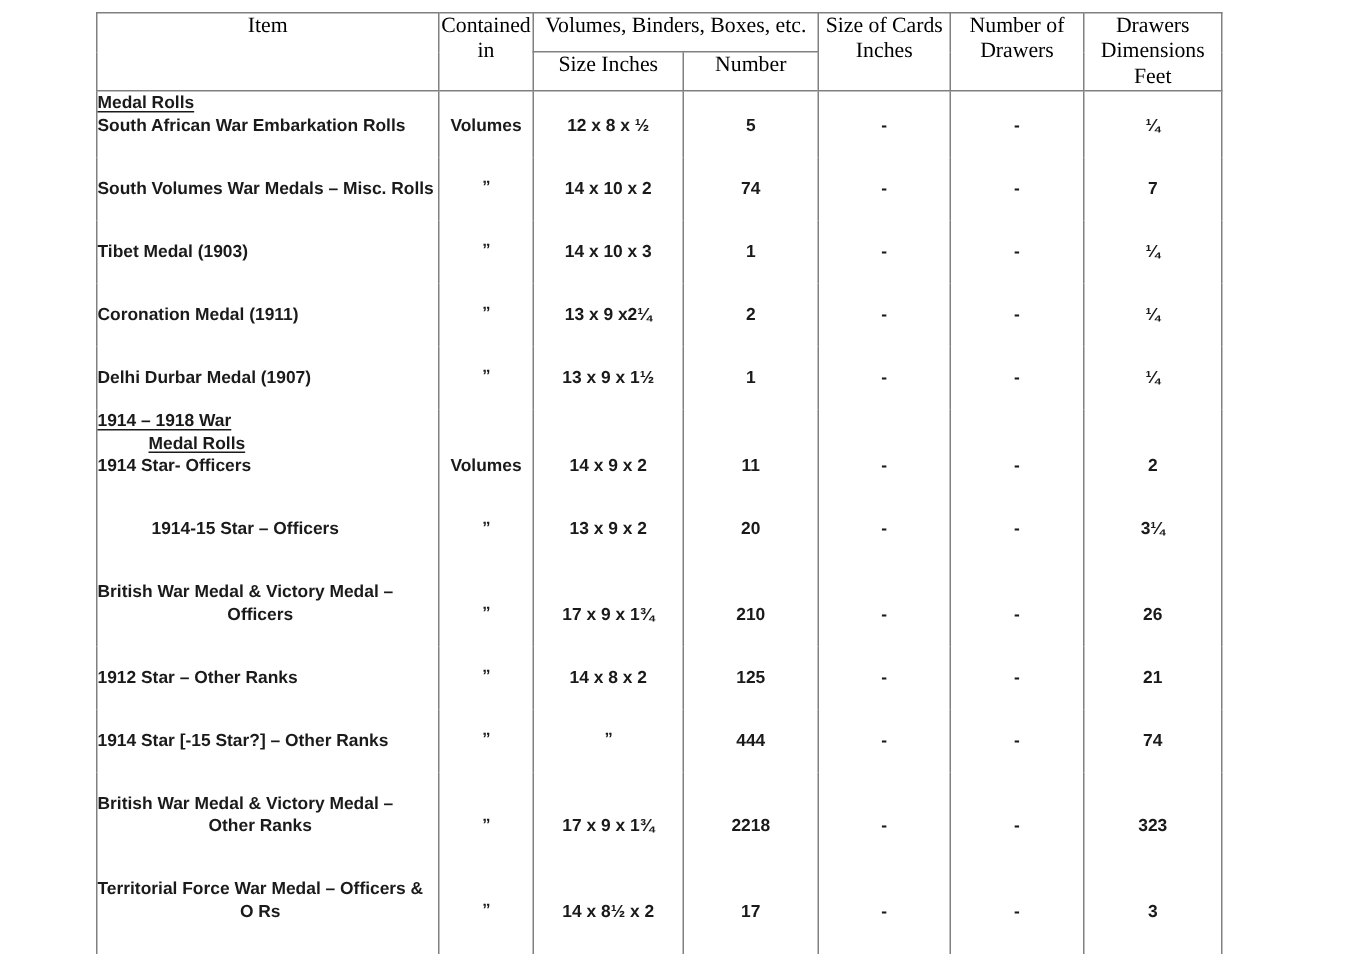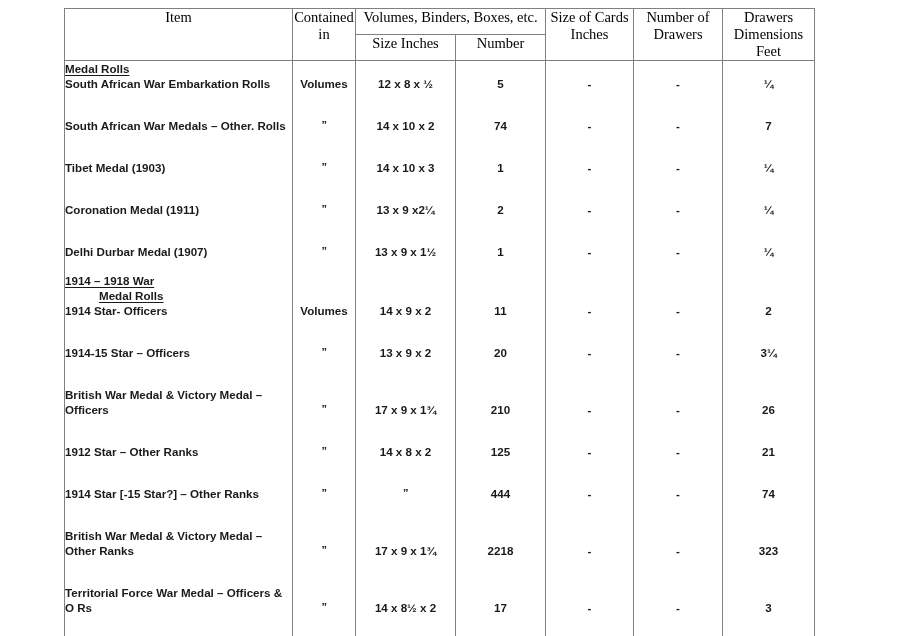--- a/index.html
+++ b/index.html
@@ -89,21 +89,21 @@
   .section-label {
     text-decoration: underline;
     text-underline-offset: 2px;
     white-space: nowrap;
   }
   .indent {
     padding-left: 34px;
   }
   .rightline {
     display: block;
-    text-align: left;
+    text-align: center;
     padding-right: 10px;
   }
   .ditto {
     font-family: "Liberation Sans", sans-serif;
     font-size: 11px;
     letter-spacing: -0.5px;
   }
   .blank { display: block; }
 </style>
 </head>
@@ -194,21 +194,21 @@
             <span class="cellbox">
               <span class="blank" style="height: 15px;"></span>
               <span class="blank">¼</span>
             </span>
           </td>
         </tr>
         <tr>
           <td class="c-item" style="border-top: none; border-bottom: none;">
             <span class="cellbox">
               <span class="blank" style="height: 13px;"></span>
-              <span class="blank">South African War Medals – Other. Rolls</span>
+              <span class="blank">South Volumes War Medals – Misc. Rolls</span>
               <span class="blank" style="height: 14px;"></span>
             </span>
           </td>
           <td class="c-contained" style="border-top: none; border-bottom: none;">
             <span class="cellbox">
               <span class="blank" style="height: 13px;"></span>
               <span class="blank ditto">”</span>
             </span>
           </td>
           <td class="c-size" style="border-top: none; border-bottom: none;">
@@ -419,21 +419,21 @@
             </span>
           </td>
           <td class="c-linear" style="border-top: none; border-bottom: none;">
             <span class="cellbox">
               <span class="blank" style="height: 30px;"></span>
               <span class="blank">2</span>
             </span>
           </td>
         </tr>
         <tr>
-          <td class="c-item" style="border-top: none; border-bottom: none;">
+          <td class="c-item" style="border-top: none; border-bottom: none; padding-left: 36px;">
             <span class="cellbox">
               <span class="blank" style="height: 13px;"></span>
               <span class="blank">1914-15 Star – Officers</span>
               <span class="blank" style="height: 14px;"></span>
             </span>
           </td>
           <td class="c-contained" style="border-top: none; border-bottom: none;">
             <span class="cellbox">
               <span class="blank" style="height: 13px;"></span>
               <span class="blank ditto">”</span>

